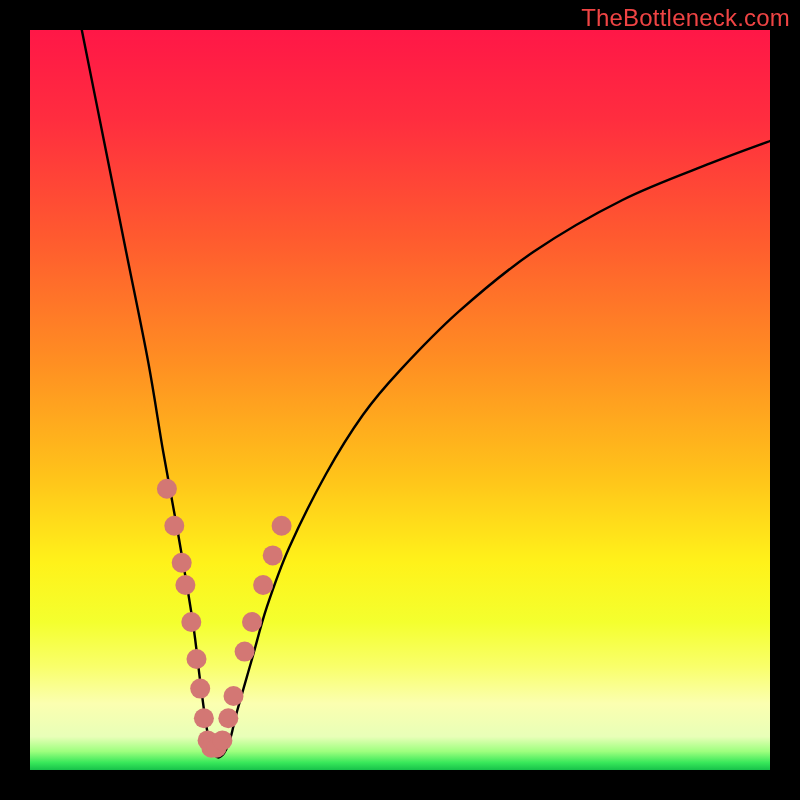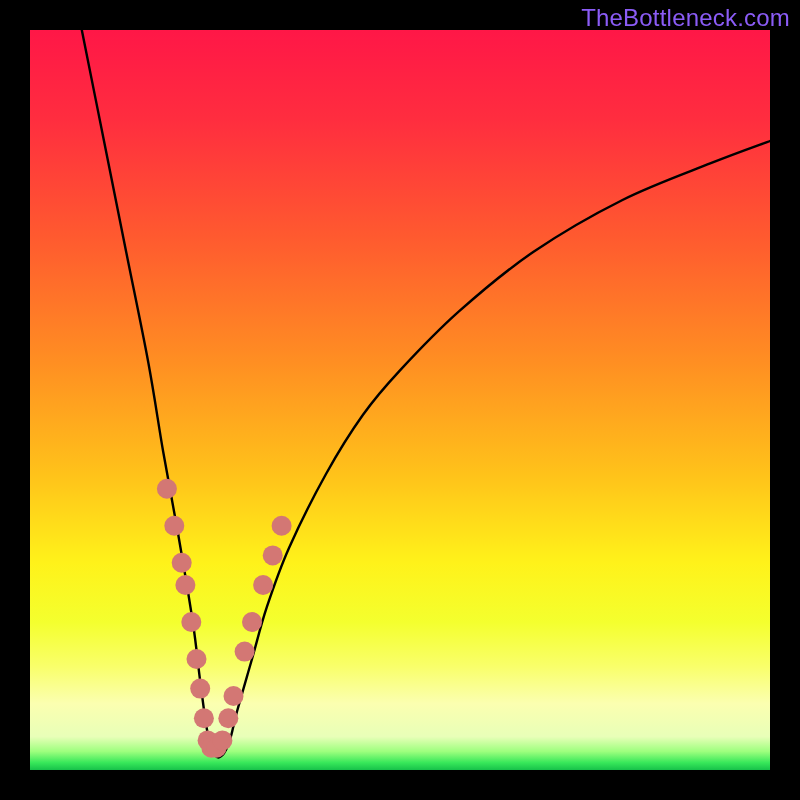--- a/index.html
+++ b/index.html
@@ -14,21 +14,21 @@
   .stage {
     position: relative;
     width: 800px;
     height: 800px;
     background: #000;
   }
   .watermark {
     position: absolute;
     top: 4px;
     right: 10px;
-    color: #8b5cf6;
+    color: #ef4444;
     font-size: 24px;
     font-weight: 500;
     letter-spacing: 0.2px;
     z-index: 50;
   }
   .plot {
     position: absolute;
     left: 30px;
     top: 30px;
     width: 740px;

